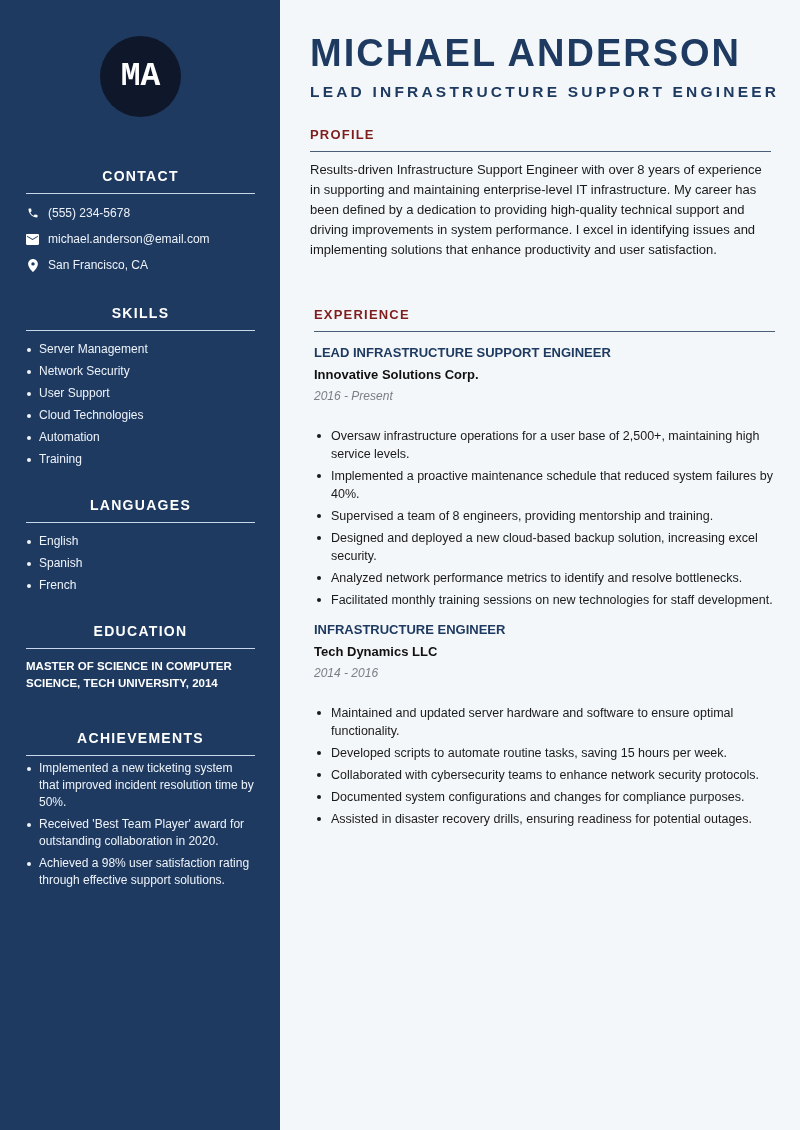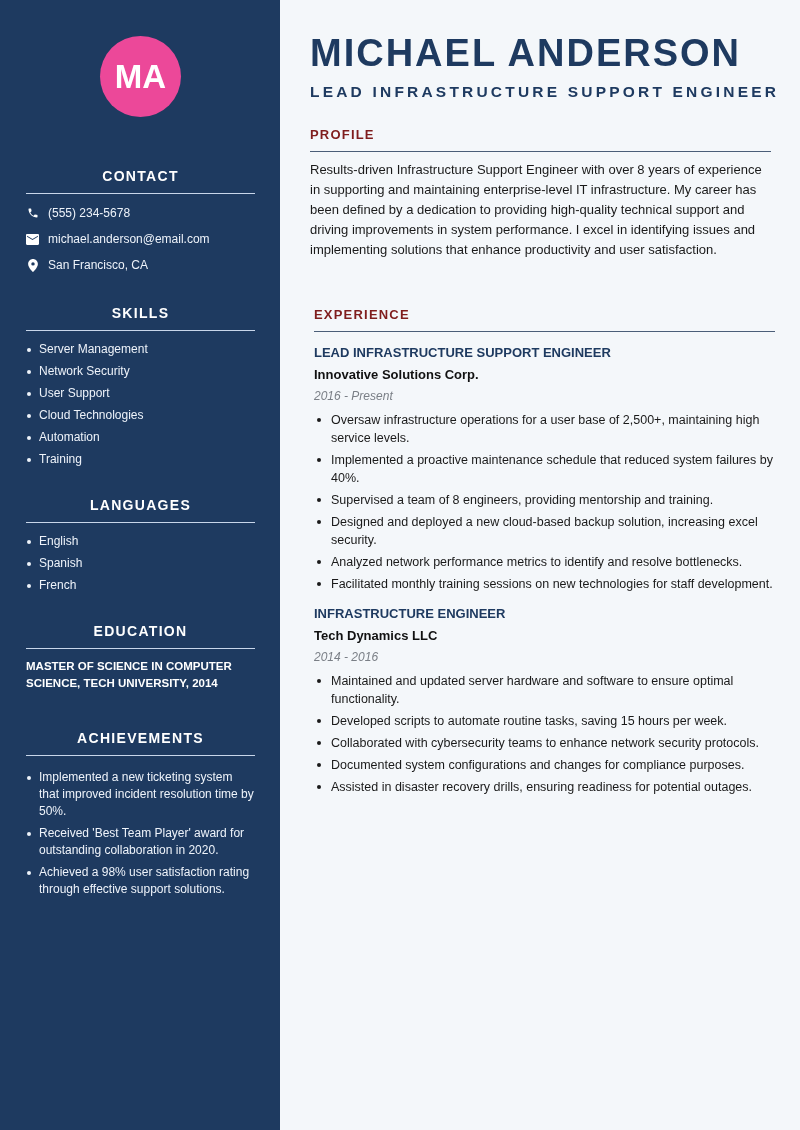--- a/index.html
+++ b/index.html
@@ -1,20 +1,20 @@
 <!DOCTYPE html>
 <html><head>
   <meta charset="utf-8">
   <style>
     * { margin: 0; padding: 0; box-sizing: border-box; }
     html, body { width: 800px; height: 1130px; overflow: hidden; }
     body { font-family: "Liberation Sans", "DejaVu Sans", sans-serif; background: #f4f7fa; position: relative; }
 
     .sidebar { position: absolute; left: 0; top: 0; width: 280px; height: 1130px; background: #1e3a60; color: #ffffff; }
-    .avatar { position: absolute; left: 100px; top: 36px; width: 81px; height: 81px; border-radius: 50%; background: #ec4899; display: flex; align-items: center; justify-content: center; }
+    .avatar { position: absolute; left: 100px; top: 36px; width: 81px; height: 81px; border-radius: 50%; background: #0f172a; display: flex; align-items: center; justify-content: center; font-family: Liberation Mono, monospace; }
     .avatar span { font-weight: 700; font-size: 33px; color: #ffffff; letter-spacing: 0px; }
 
     .side-section { position: absolute; left: 26px; width: 229px; }
     .side-title { font-size: 14px; font-weight: 700; letter-spacing: 1.3px; color: #ffffff; padding-bottom: 9px; border-bottom: 1.5px solid #c8d6ea; text-align: center; }
     .contact-row { display: flex; align-items: center; height: 26px; font-size: 12px; color: #eef3fa; }
     .contact-row .ic { width: 13px; height: 13px; margin-right: 9px; display: inline-flex; align-items: center; justify-content: center; }
     .side-list { list-style: none; }
     .side-list li { position: relative; padding-left: 13px; font-size: 12px; color: #eef3fa; line-height: 17px; margin-bottom: 5px; }
     .side-list li::before { content: ""; position: absolute; left: 1px; top: 7px; width: 4px; height: 4px; border-radius: 50%; background: #eef3fa; }
     .edu-text { font-size: 11.5px; font-weight: 700; line-height: 17px; color: #ffffff; margin-top: 9px; }
@@ -23,21 +23,21 @@
     .name { position: absolute; top: 32px; left: 0; font-size: 38px; font-weight: 700; color: #1e3a60; letter-spacing: 2px; white-space: nowrap; }
     .role { position: absolute; top: 83px; left: 0; font-size: 15.5px; color: #1e3a60; letter-spacing: 3.2px; white-space: nowrap; }
     .main-title { font-size: 13px; font-weight: 700; color: #7f1d1d; letter-spacing: 1.2px; padding-bottom: 9px; border-bottom: 1.5px solid #4b5e78; }
     .profile { position: absolute; top: 127px; left: 0; width: 461px; }
     .profile p { font-size: 13px; line-height: 20px; color: #1a1a1a; margin-top: 8px; }
     .experience { position: absolute; top: 307px; left: 4px; width: 461px; }
     .job { margin-top: 12px; }
     .job-title { font-size: 13px; font-weight: 700; color: #1e3a60; line-height: 18px; }
     .company { font-size: 13px; font-weight: 700; color: #111111; line-height: 18px; margin-top: 4px; }
     .dates { font-size: 12px; font-style: italic; color: #7a7f86; line-height: 17px; margin-top: 4px; }
-    .bullets { list-style: none; margin-top: 6px; }
+    .bullets { list-style: none; margin-top: 22px; }
     .bullets li { position: relative; padding-left: 17px; font-size: 12.5px; line-height: 18px; color: #1a1a1a; margin-bottom: 4px; }
     .bullets li::before { content: ""; position: absolute; left: 3px; top: 7px; width: 4px; height: 4px; border-radius: 50%; background: #1a1a1a; }
   </style>
 </head>
 <body>
 
 <aside class="sidebar">
   <div class="avatar">
     <span>MA</span>
   </div>
@@ -93,21 +93,21 @@
     </ul>
   </section>
 
   <section class="side-section" style="top:623px;">
     <h3 class="side-title">EDUCATION</h3>
     <p class="edu-text">MASTER OF SCIENCE IN COMPUTER SCIENCE, TECH UNIVERSITY, 2014</p>
   </section>
 
   <section class="side-section" style="top:730px;">
     <h3 class="side-title">ACHIEVEMENTS</h3>
-    <ul class="side-list" style="margin-top:13px;">
+    <ul class="side-list" style="margin-top:4px;">
       <li>Implemented a new ticketing system that improved incident resolution time by 50%.</li>
       <li>Received 'Best Team Player' award for outstanding collaboration in 2020.</li>
       <li>Achieved a 98% user satisfaction rating through effective support solutions.</li>
     </ul>
   </section>
 </aside>
 
 <main class="main">
   <h1 class="name">MICHAEL ANDERSON</h1>
   <h2 class="role">LEAD INFRASTRUCTURE SUPPORT ENGINEER</h2>

